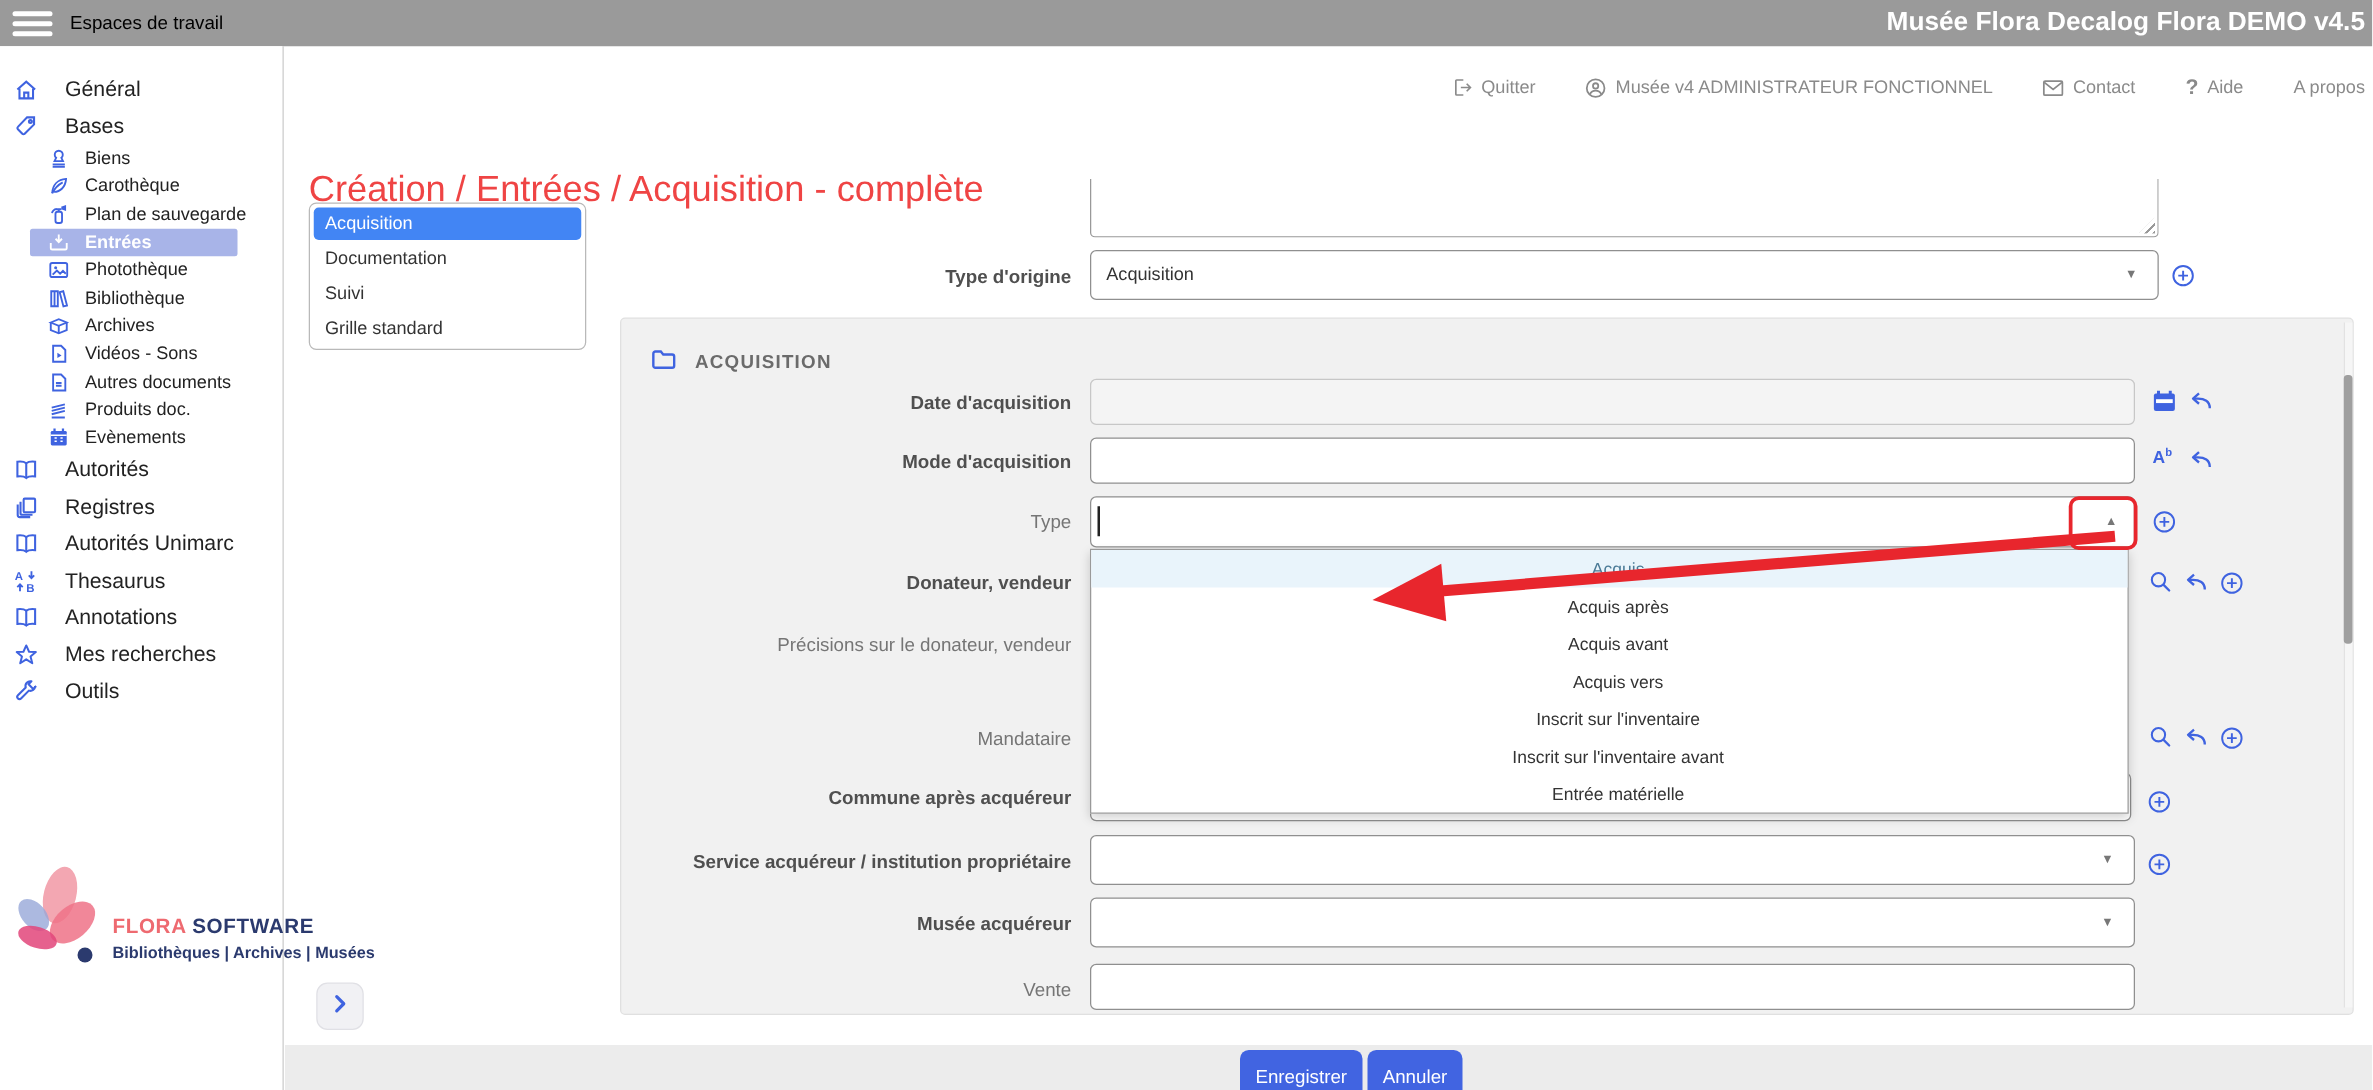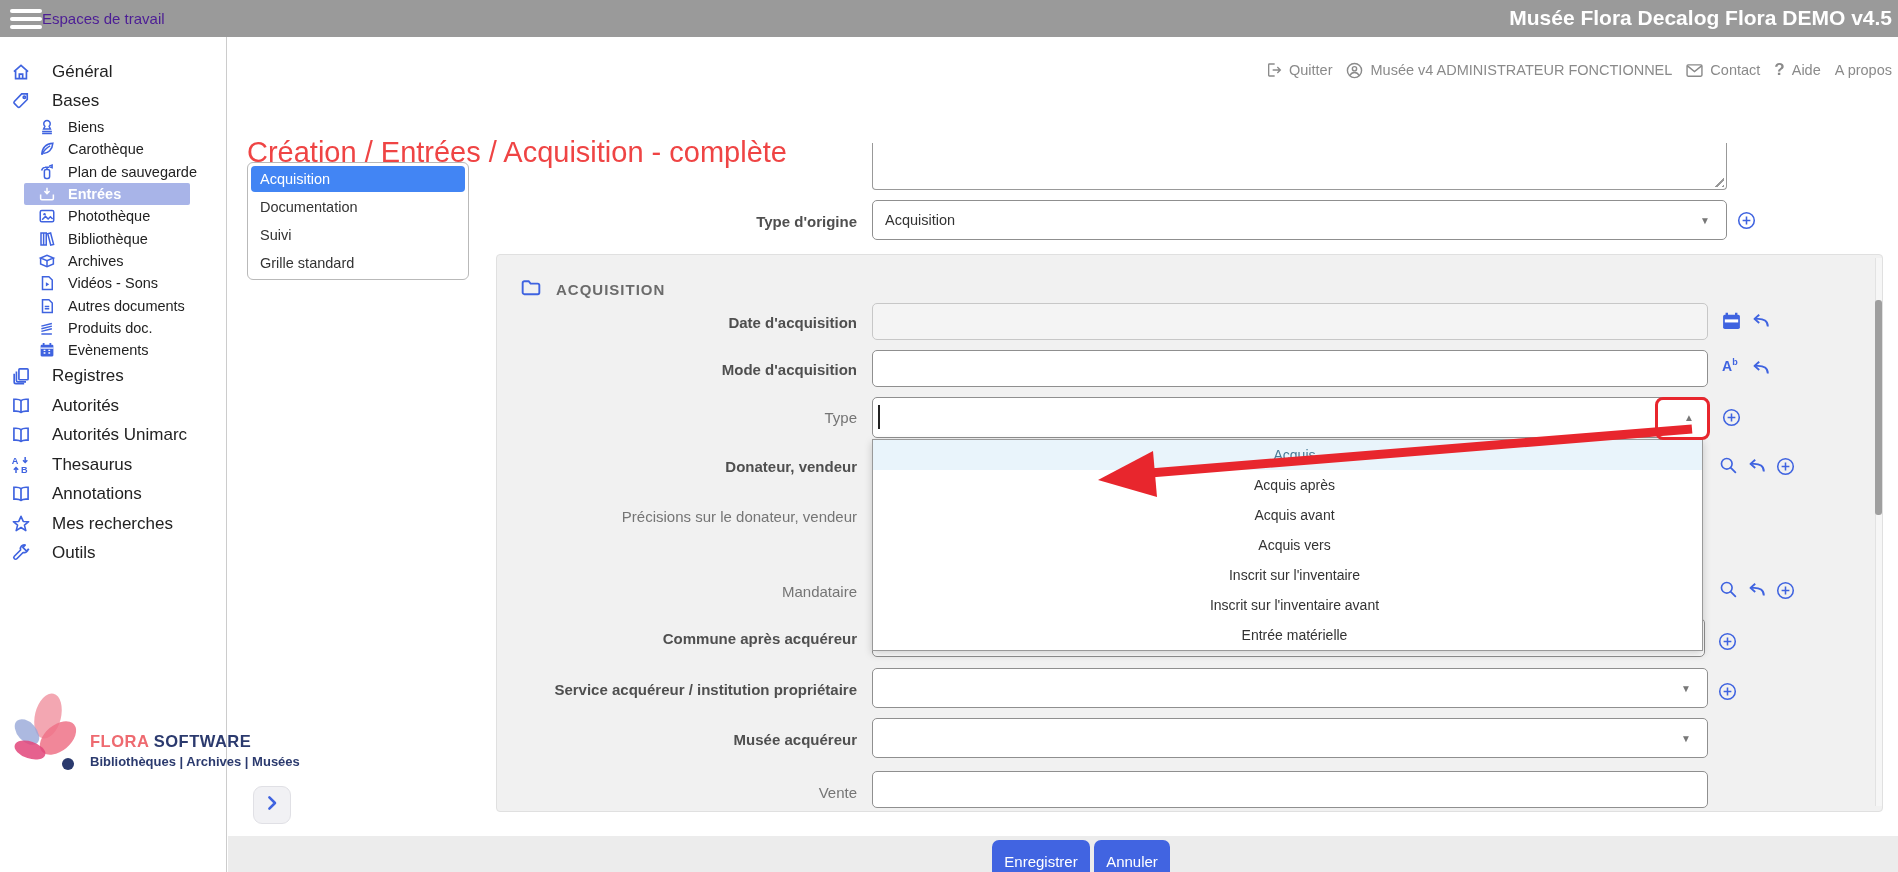--- a/index.html
+++ b/index.html
@@ -4,25 +4,25 @@
 <style>
   * { margin:0; padding:0; box-sizing:border-box; }
   html,body { background:#fff; }
   body { font-family:"Liberation Sans", sans-serif; }
   #app { position:relative; width:1898px; height:872px; background:#fff; overflow:hidden; }
 
   
   .topbar { position:absolute; left:0; top:0; width:1898px; height:37px; background:#9a9a9a; display:flex; align-items:center; }
   .hamburger { width:32px; margin-left:10px; cursor:pointer; }
   .hamburger div { height:4px; background:#fff; border-radius:2px; margin:4px 0; }
-  .workspace { color:#4c1d95; font-size:15px; }
+  .workspace { color:#000000; font-size:15px; margin-left:14px; }
   .apptitle { position:absolute; right:6px; top:6px; color:#fff; font-size:21px; font-weight:bold; white-space:nowrap; }
 
   
-  .userbar { position:absolute; top:60px; right:6px; display:flex; align-items:center; gap:14px; color:#8a8a8a; font-size:14.5px; }
+  .userbar { position:absolute; top:60px; right:6px; display:flex; align-items:center; gap:40px; color:#8a8a8a; font-size:14.5px; }
   .userbar .ulink { display:flex; align-items:center; gap:7px; cursor:pointer; }
   .userbar svg { display:block; }
   .qmark { font-size:17px; font-weight:bold; }
 
   
   .sidebar { position:absolute; left:0; top:37px; width:226px; bottom:0; background:#fff; padding-top:20px; }
   .sidebar-divider { position:absolute; left:226px; top:37px; width:1px; bottom:0; background:#ccc; }
   .sb-item { display:flex; align-items:center; cursor:pointer; color:#222; }
   .sb-item.l1 { height:29.5px; padding-left:10px; gap:20px; font-size:17px; }
   .sb-item.l2 { height:22.3px; padding-left:36px; gap:10px; font-size:14.5px; }
@@ -258,35 +258,35 @@
             <rect x="3.5" y="5" width="17" height="15.5" rx="1.5" fill="currentColor"></rect>
             <path d="M3.5 9.5 h17" stroke="#fff" stroke-width="1.6"></path>
             <path d="M7.5 12.5 h2.4 M13.8 12.5 h2.4 M7.5 16 h2.4 M13.8 16 h2.4" stroke="#fff" stroke-width="1.8"></path>
           </svg>
         </span>
       <span>Evènements</span>
     </div>
     <div class="sb-item l1">
       <span class="icn">
           <svg width="20" height="20" viewBox="0 0 24 24" fill="none" stroke="currentColor" stroke-width="2">
+            <path d="M12 5.5 C10.2 4 7.2 3.6 3.5 4 V18.2 C7.2 17.8 10.2 18.2 12 19.7 C13.8 18.2 16.8 17.8 20.5 18.2 V4 C16.8 3.6 13.8 4 12 5.5 Z"></path>
+            <path d="M12 5.5 V19.7"></path>
+          </svg>
+        </span>
+      <span>Autorités</span>
+    </div>
+    <div class="sb-item l1">
+      <span class="icn">
+          <svg width="20" height="20" viewBox="0 0 24 24" fill="none" stroke="currentColor" stroke-width="2">
             <rect x="9.5" y="3.5" width="11" height="13" rx="1"></rect>
             <path d="M6.5 6.5 v11 a1.5 1.5 0 0 0 1.5 1.5 h10"></path>
             <path d="M3.8 9.2 v10 a2 2 0 0 0 2 2 h10"></path>
           </svg>
         </span>
       <span>Registres</span>
-    </div>
-    <div class="sb-item l1">
-      <span class="icn">
-          <svg width="20" height="20" viewBox="0 0 24 24" fill="none" stroke="currentColor" stroke-width="2">
-            <path d="M12 5.5 C10.2 4 7.2 3.6 3.5 4 V18.2 C7.2 17.8 10.2 18.2 12 19.7 C13.8 18.2 16.8 17.8 20.5 18.2 V4 C16.8 3.6 13.8 4 12 5.5 Z"></path>
-            <path d="M12 5.5 V19.7"></path>
-          </svg>
-        </span>
-      <span>Autorités</span>
     </div>
     <div class="sb-item l1">
       <span class="icn">
           <svg width="20" height="20" viewBox="0 0 24 24" fill="none" stroke="currentColor" stroke-width="2">
             <path d="M12 5.5 C10.2 4 7.2 3.6 3.5 4 V18.2 C7.2 17.8 10.2 18.2 12 19.7 C13.8 18.2 16.8 17.8 20.5 18.2 V4 C16.8 3.6 13.8 4 12 5.5 Z"></path>
             <path d="M12 5.5 V19.7"></path>
           </svg>
         </span>
       <span>Autorités Unimarc</span>
     </div>

